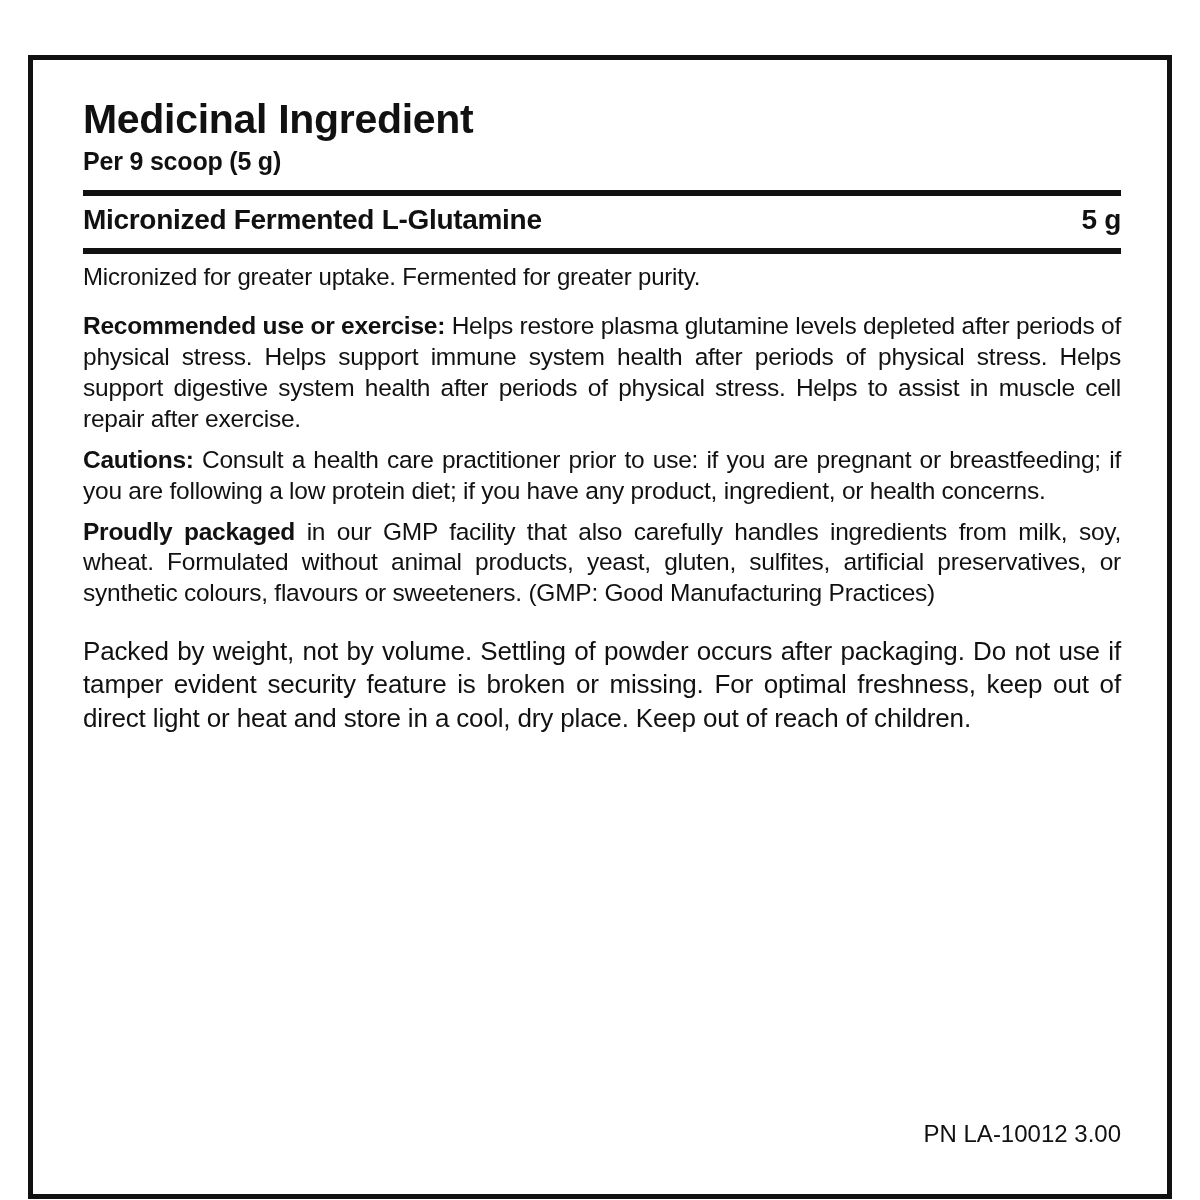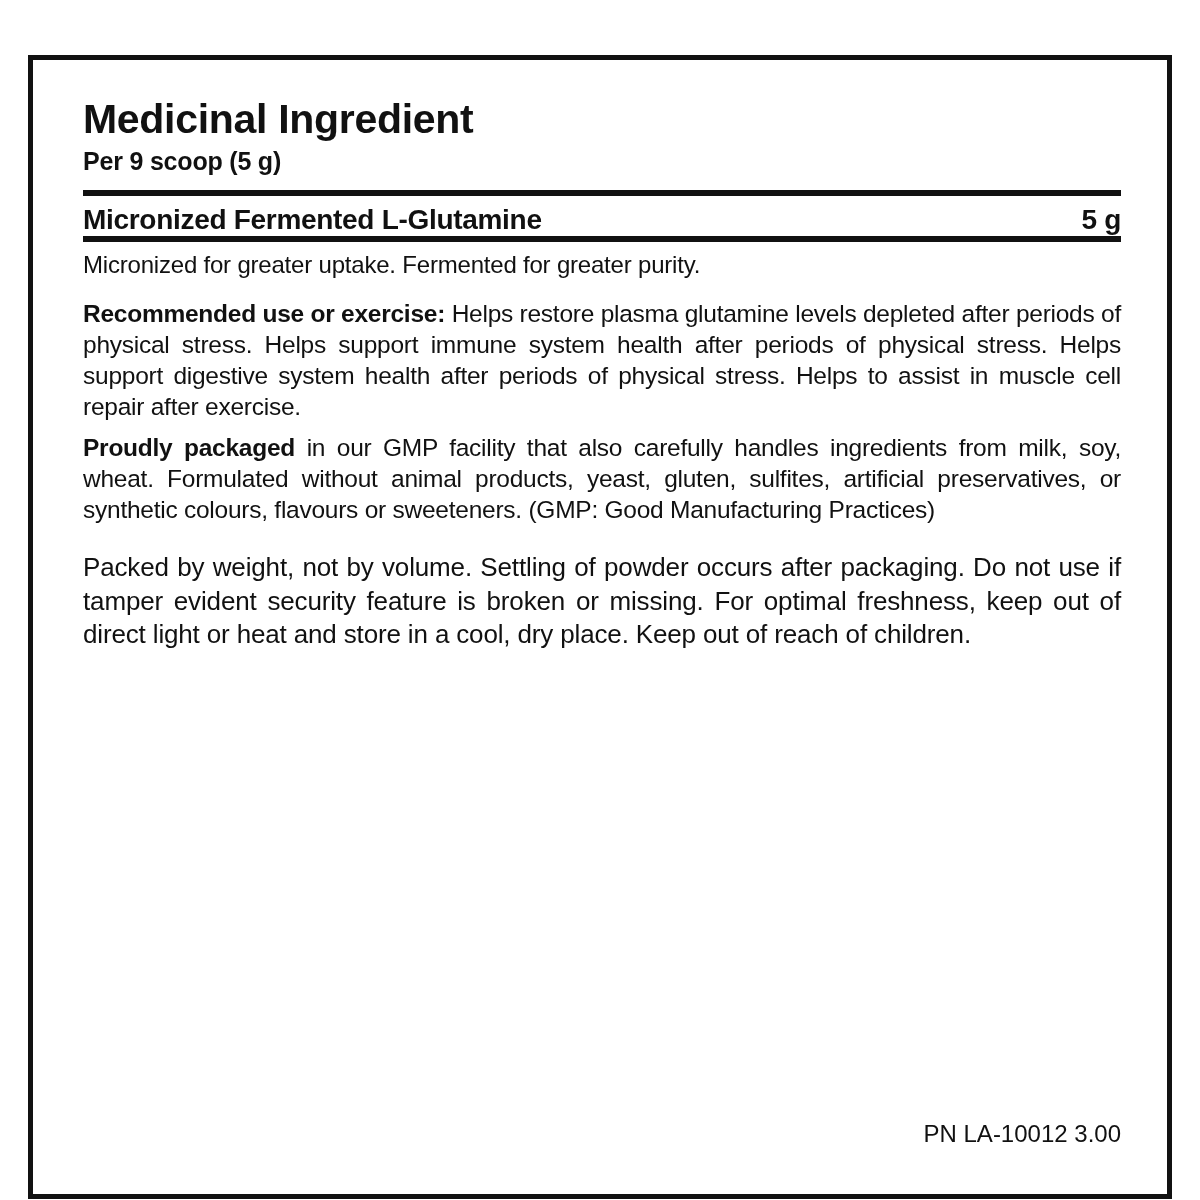--- a/index.html
+++ b/index.html
@@ -45,21 +45,21 @@
   }
   .rule-thick {
     height: 6px;
     background: #111111;
     margin: 0;
   }
   .ing-row {
     display: flex;
     align-items: baseline;
     justify-content: space-between;
-    padding: 8px 0 0 0;
+    padding: 8px 0 12px 0;
   }
   .ing-name {
     font-size: 28px;
     font-weight: bold;
     letter-spacing: -0.3px;
   }
   .ing-amount {
     font-size: 28px;
     font-weight: bold;
     letter-spacing: -0.3px;
@@ -117,20 +117,23 @@
 
     <div class="rule-thick"></div>
 
     <p class="ing-note">Micronized for greater uptake. Fermented for greater purity.</p>
 
     <p class="para first">
       <b>Recommended use or exercise:</b><span> Helps restore plasma glutamine levels depleted after periods of physical stress. Helps support immune system health after periods of physical stress. Helps support digestive system health after periods of physical stress. Helps to assist in muscle cell repair after exercise.</span>
     </p>
 
 
+    <p class="para">
+      <b>Cautions:</b><span> Consult a health care practitioner prior to use: if you are pregnant or breastfeeding; if you are following a low protein diet; if you have any product, ingredient, or health concerns.</span>
+    </p>
 
     <p class="para">
       <b>Proudly packaged</b><span> in our GMP facility that also carefully handles ingredients from milk, soy, wheat. Formulated without animal products, yeast, gluten, sulfites, artificial preservatives, or synthetic colours, flavours or sweeteners. (GMP: Good Manufacturing Practices)</span>
     </p>
 
     <p class="fine">Packed by weight, not by volume. Settling of powder occurs after packaging. Do not use if tamper evident security feature is broken or missing. For optimal freshness, keep out of direct light or heat and store in a cool, dry place. Keep out of reach of children.</p>
 
   </div>
 
   <div class="pn">PN LA-10012 3.00</div>

